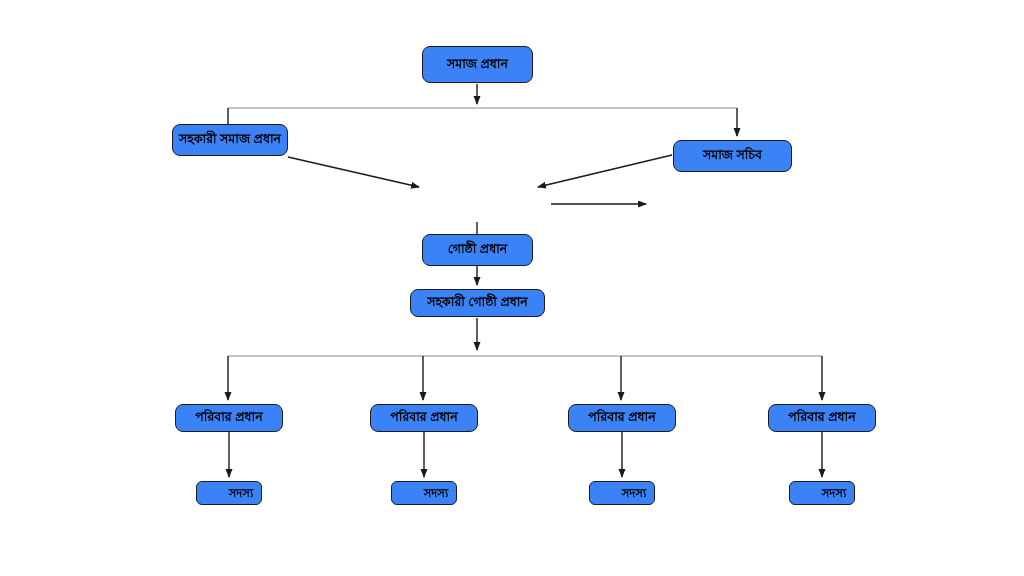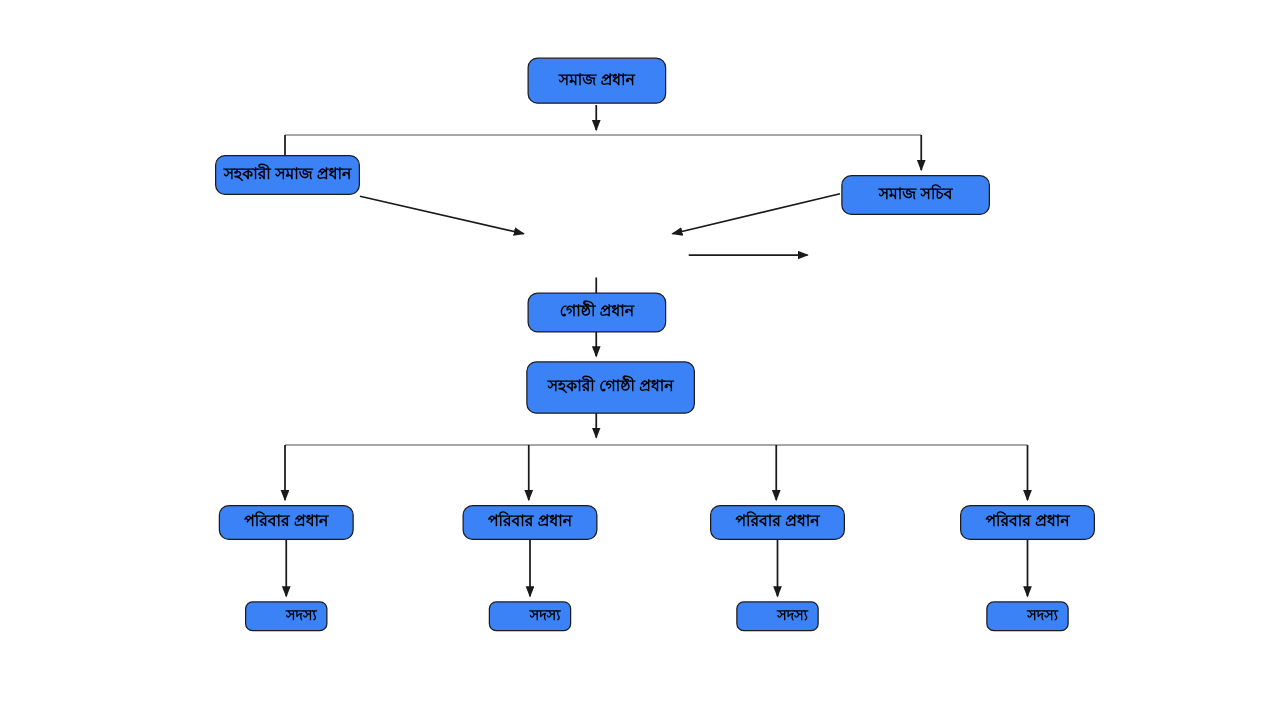--- a/index.html
+++ b/index.html
@@ -19,21 +19,21 @@
     position:absolute;
     border:1.4px solid #1c1c1c;border-radius:8px;background:#3b82f6;
     display:flex;align-items:center;justify-content:center;
     font-weight:bold;font-size:12.5px;text-align:center;line-height:1.1;
     box-sizing:border-box;padding:2px 4px;
   }
   #node-root              {left:422px;top:46px;width:111px;height:37px;}
   #node-assist-head       {left:172px;top:124px;width:116px;height:32px;}
   #node-secretary         {left:673px;top:140px;width:119px;height:32px;}
   #node-clan-head         {left:422px;top:190px;width:111px;height:32px;margin-top:44px;}
-  #node-assist-clan-head  {left:421px;top:289px;width:135px;height:42px;}
+  #node-assist-clan-head  {left:410px;top:289px;width:135px;height:28px;}
   #node-family-1          {left:175px;top:404px;width:108px;height:28px;}
   #node-family-2          {left:370px;top:404px;width:108px;height:28px;}
   #node-family-3          {left:568px;top:404px;width:108px;height:28px;}
   #node-family-4          {left:768px;top:404px;width:108px;height:28px;}
   .member{font-size:11.5px;border-radius:6px;padding-left:28px;}
   #node-member-1          {left:196px;top:481px;width:66px;height:24px;}
   #node-member-2          {left:391px;top:481px;width:66px;height:24px;}
   #node-member-3          {left:589px;top:481px;width:66px;height:24px;}
   #node-member-4          {left:789px;top:481px;width:66px;height:24px;}
   .note-text{

